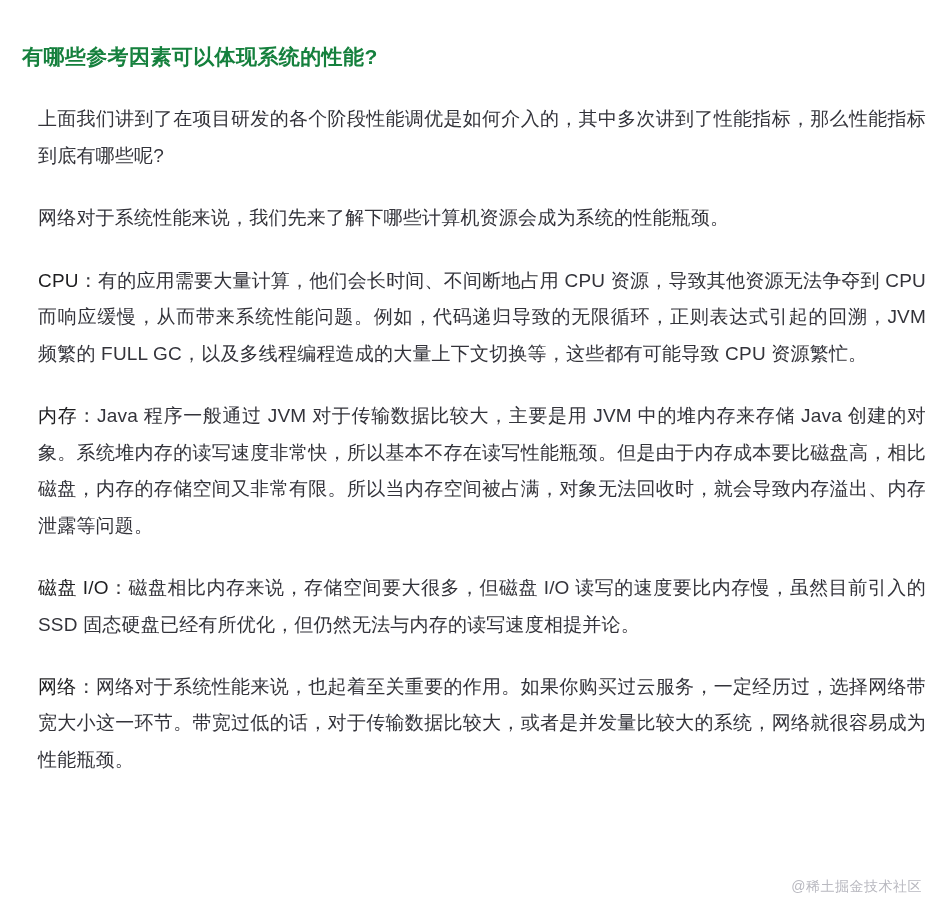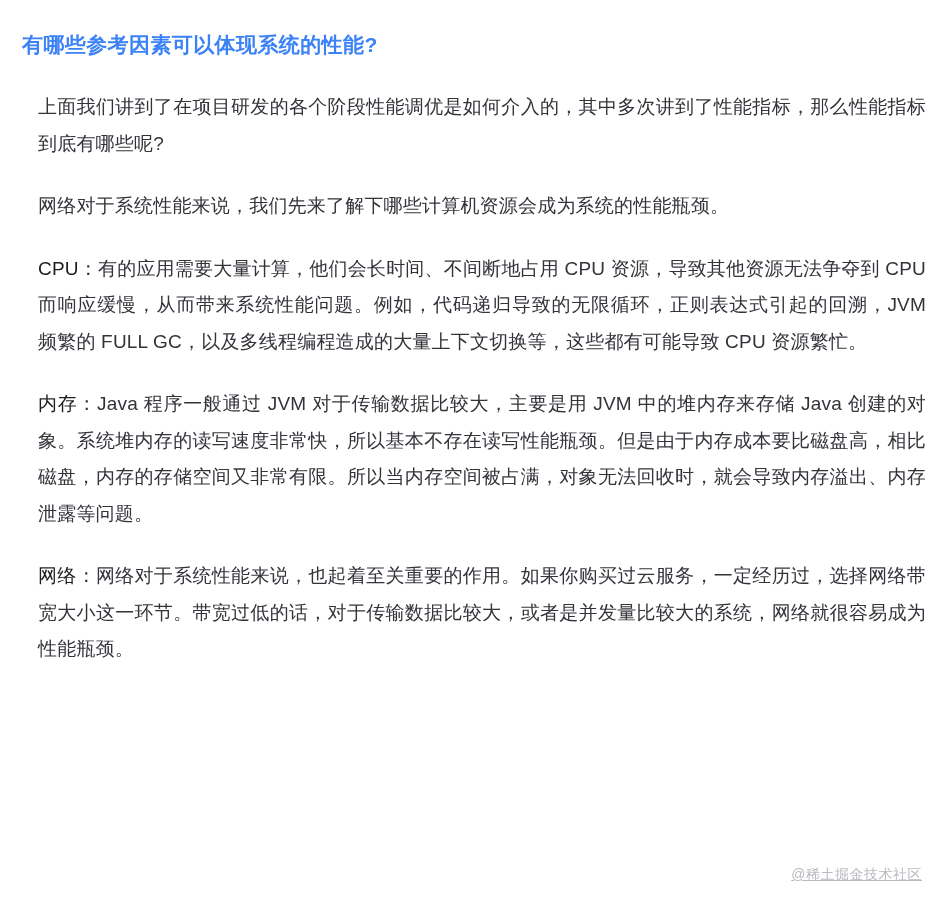--- a/index.html
+++ b/index.html
@@ -16,49 +16,48 @@
     position: relative;
   }
   .article {
     padding: 18px 22px 0 22px;
     box-sizing: border-box;
     width: 948px;
   }
   .heading {
     font-size: 21px;
     font-weight: bold;
-    color: #3b82f6;
+    color: #15803d;
     letter-spacing: 0.4px;
-    margin: 12px 0 30px 0;
+    margin: 24px 0 30px 0;
     line-height: 1.4;
   }
   .para {
     font-size: 19px;
     line-height: 1.92;
     color: #33333a;
     margin: 0 0 26px 16px;
     text-align: justify;
     letter-spacing: 0.2px;
   }
   .para:last-child {
     margin-bottom: 0;
   }
   .term {
     font-weight: normal;
     color: #1d1d1f;
   }
   .watermark {
     position: absolute;
     right: 26px;
-    bottom: 18px;
+    bottom: 6px;
     font-size: 14px;
     color: #b9b9c0;
     letter-spacing: 0.5px;
     white-space: nowrap;
-    text-decoration: underline;
   }
 </style>
 </head>
 <body>
 
 <div class="article">
   <h1 class="heading">有哪些参考因素可以体现系统的性能?</h1>
 
   <p class="para">
     <span>上面我们讲到了在项目研发的各个阶段性能调优是如何介入的，其中多次讲到了性能指标，那么性能指标到底有哪些呢?</span>
@@ -69,19 +68,22 @@
   </p>
 
   <p class="para">
     <span class="term">CPU</span><span>：有的应用需要大量计算，他们会长时间、不间断地占用 CPU 资源，导致其他资源无法争夺到 CPU 而响应缓慢，从而带来系统性能问题。例如，代码递归导致的无限循环，正则表达式引起的回溯，JVM 频繁的 FULL GC，以及多线程编程造成的大量上下文切换等，这些都有可能导致 CPU 资源繁忙。</span>
   </p>
 
   <p class="para">
     <span class="term">内存</span><span>：Java 程序一般通过 JVM 对于传输数据比较大，主要是用 JVM 中的堆内存来存储 Java 创建的对象。系统堆内存的读写速度非常快，所以基本不存在读写性能瓶颈。但是由于内存成本要比磁盘高，相比磁盘，内存的存储空间又非常有限。所以当内存空间被占满，对象无法回收时，就会导致内存溢出、内存泄露等问题。</span>
   </p>
 
+  <p class="para">
+    <span class="term">磁盘 I/O</span><span>：磁盘相比内存来说，存储空间要大很多，但磁盘 I/O 读写的速度要比内存慢，虽然目前引入的 SSD 固态硬盘已经有所优化，但仍然无法与内存的读写速度相提并论。</span>
+  </p>
 
   <p class="para">
     <span class="term">网络</span><span>：网络对于系统性能来说，也起着至关重要的作用。如果你购买过云服务，一定经历过，选择网络带宽大小这一环节。带宽过低的话，对于传输数据比较大，或者是并发量比较大的系统，网络就很容易成为性能瓶颈。</span>
   </p>
 </div>
 
 <div class="watermark">@稀土掘金技术社区</div>
 
 </body></html>

